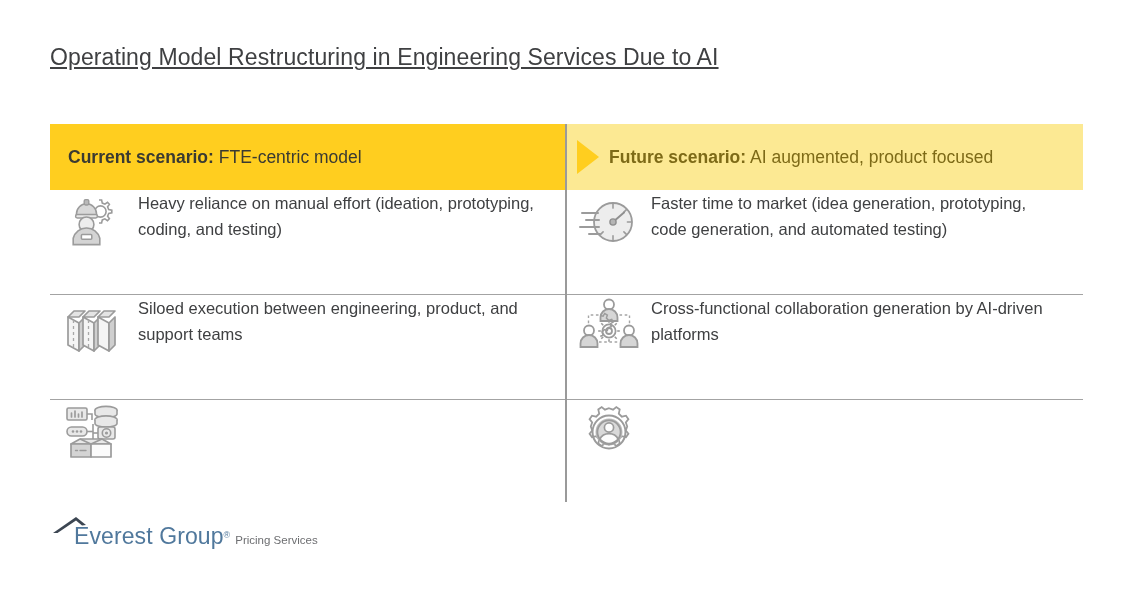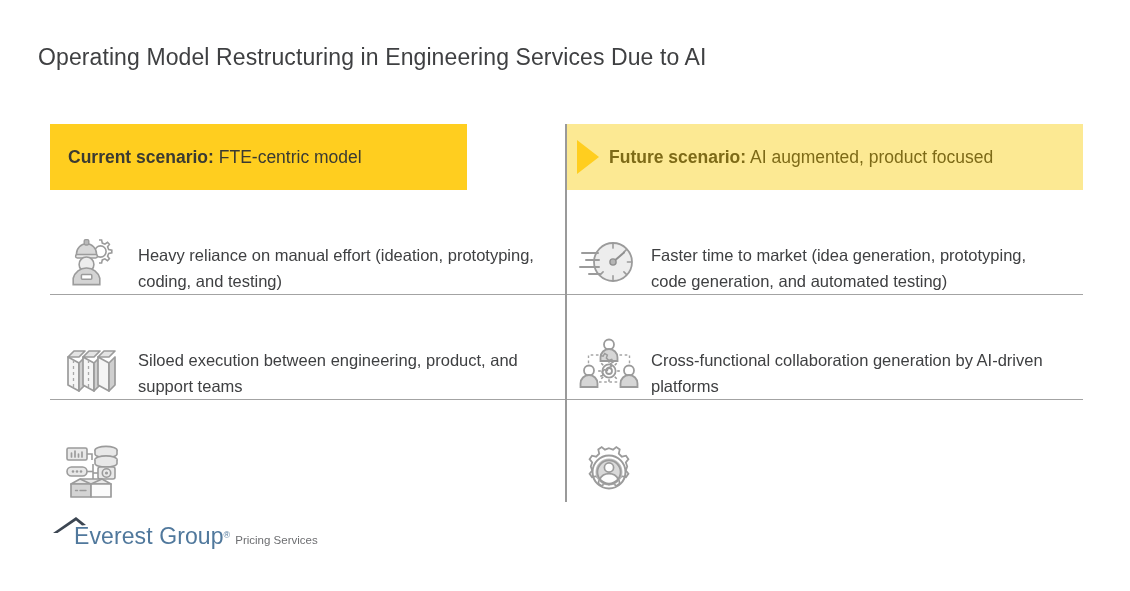--- a/index.html
+++ b/index.html
@@ -12,27 +12,28 @@
     height: 591px;
     background: #ffffff;
     font-family: "Liberation Sans", sans-serif;
     overflow: hidden;
     position: relative;
   }
 
   
   #page-title {
     position: absolute;
-    left: 38px;
+    left: 50px;
     top: 44px;
     font-size: 23px;
     font-weight: 400;
     color: #3f4042;
     letter-spacing: 0.1px;
     white-space: nowrap;
+    text-decoration: underline;
   }
 
   
   #compare {
     position: absolute;
     left: 50px;
     top: 124px;
     width: 1033px;
     height: 378px;
   }
@@ -45,21 +46,21 @@
   .hdr-cell {
     position: absolute;
     top: 0;
     height: 66px;
     display: flex;
     align-items: center;
     box-sizing: border-box;
   }
   .hdr-left {
     left: 0;
-    width: 417px;
+    width: 515px;
     background: #FFCE1F;
     padding-left: 18px;
   }
   .hdr-right {
     left: 517px;
     width: 516px;
     background: #FCE993;
     padding-left: 42px;
     align-items: center;
   }
@@ -103,21 +104,21 @@
     position: relative;
     height: 104px;
     border-top: 1px solid #a3a3a3;
   }
   .row:first-child { border-top: none; }
   .cell {
     position: absolute;
     top: 0;
     height: 104px;
     display: flex;
-    align-items: flex-end;
+    align-items: flex-start;
     box-sizing: border-box;
   }
   .cell-left {
     left: 0;
     width: 515px;
     padding-left: 12px;
     padding-right: 20px;
   }
   .cell-right {
     left: 517px;

